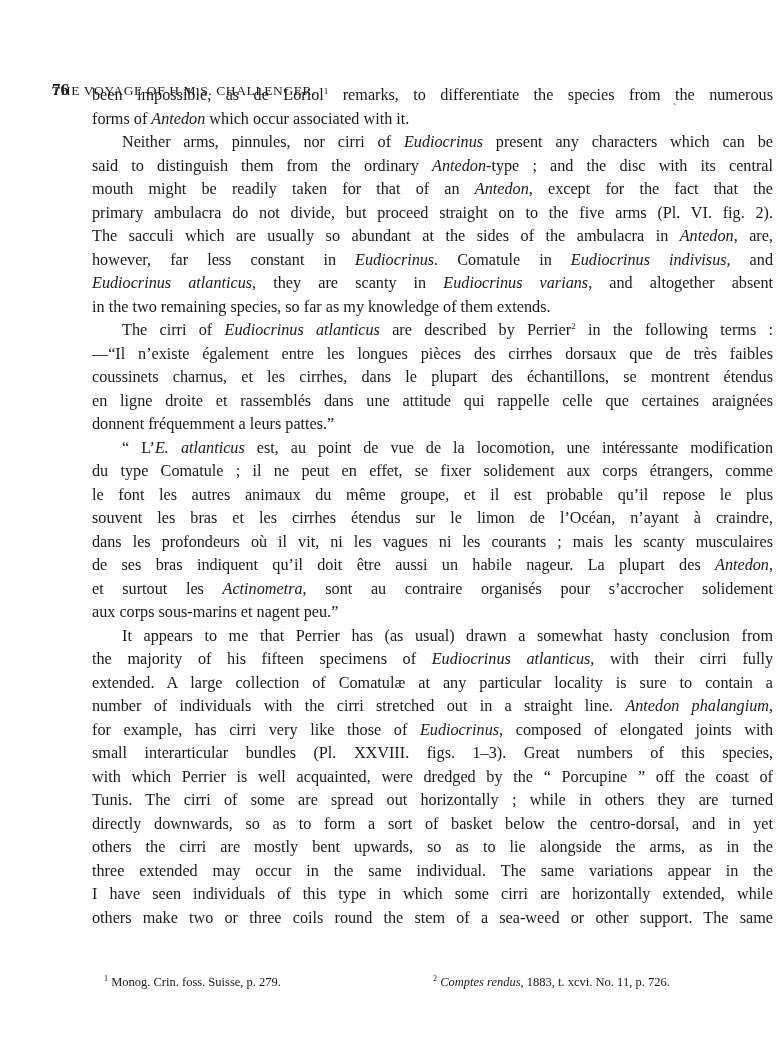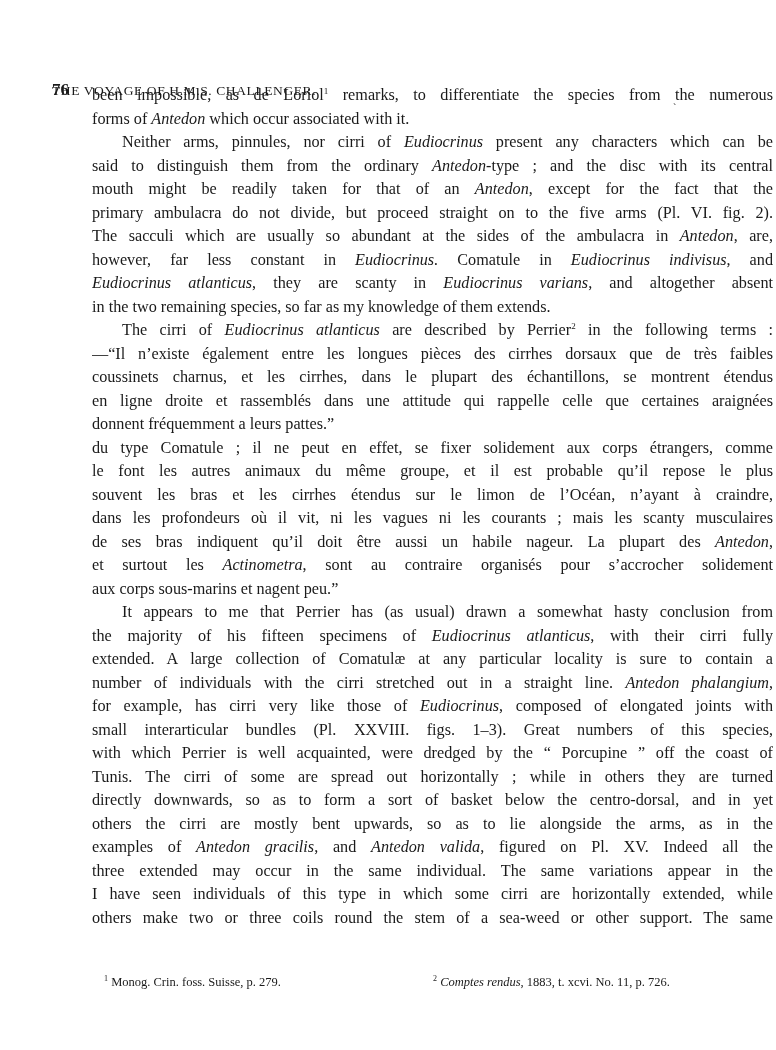--- a/index.html
+++ b/index.html
@@ -40,38 +40,38 @@
     <div class="line"><span>primary ambulacra do not divide, but proceed straight on to the five arms (Pl. VI. fig. 2).</span></div>
     <div class="line"><span>The sacculi which are usually so abundant at the sides of the ambulacra in </span><i>Antedon</i><span>, are,</span></div>
     <div class="line"><span>however, far less constant in </span><i>Eudiocrinus.</i><span>  Comatule in </span><i>Eudiocrinus indivisus</i><span>, and</span></div>
     <div class="line"><i>Eudiocrinus atlanticus</i><span>, they are scanty in </span><i>Eudiocrinus varians</i><span>, and altogether absent</span></div>
     <div class="line last"><span>in the two remaining species, so far as my knowledge of them extends.</span></div>
     <div class="line indent"><span>The cirri of </span><i>Eudiocrinus atlanticus</i><span> are described by Perrier</span><sup>2</sup><span> in the following terms :</span></div>
     <div class="line"><span>—“Il n’existe également entre les longues pièces des cirrhes dorsaux que de très faibles</span></div>
     <div class="line"><span>coussinets charnus, et les cirrhes, dans le plupart des échantillons, se montrent étendus</span></div>
     <div class="line"><span>en ligne droite et rassemblés dans une attitude qui rappelle celle que certaines araignées</span></div>
     <div class="line last"><span>donnent fréquemment a leurs pattes.”</span></div>
+    <div class="line indent"><span>“ L’</span><i>E. atlanticus</i><span> est, au point de vue de la locomotion, une intéressante modification</span></div>
     <div class="line"><span>du type Comatule ; il ne peut en effet, se fixer solidement aux corps étrangers, comme</span></div>
     <div class="line"><span>le font les autres animaux du même groupe, et il est probable qu’il repose le plus</span></div>
     <div class="line"><span>souvent les bras et les cirrhes étendus sur le limon de l’Océan, n’ayant à craindre,</span></div>
     <div class="line"><span>dans les profondeurs où il vit, ni les vagues ni les courants ; mais les scanty musculaires</span></div>
     <div class="line"><span>de ses bras indiquent qu’il doit être aussi un habile nageur.  La plupart des </span><i>Antedon</i><span>,</span></div>
     <div class="line"><span>et surtout les </span><i>Actinometra</i><span>, sont au contraire organisés pour s’accrocher solidement</span></div>
     <div class="line last"><span>aux corps sous-marins et nagent peu.”</span></div>
     <div class="line indent"><span>It appears to me that Perrier has (as usual) drawn a somewhat hasty conclusion from</span></div>
     <div class="line"><span>the majority of his fifteen specimens of </span><i>Eudiocrinus atlanticus</i><span>, with their cirri fully</span></div>
     <div class="line"><span>extended.  A large collection of Comatulæ at any particular locality is sure to contain a</span></div>
     <div class="line"><span>number of individuals with the cirri stretched out in a straight line.  </span><i>Antedon phalangium</i><span>,</span></div>
     <div class="line"><span>for example, has cirri very like those of </span><i>Eudiocrinus</i><span>, composed of elongated joints with</span></div>
     <div class="line"><span>small interarticular bundles (Pl. XXVIII. figs. 1–3).  Great numbers of this species,</span></div>
     <div class="line"><span>with which Perrier is well acquainted, were dredged by the “ Porcupine ” off the coast of</span></div>
     <div class="line"><span>Tunis.  The cirri of some are spread out horizontally ; while in others they are turned</span></div>
     <div class="line"><span>directly downwards, so as to form a sort of basket below the centro-dorsal, and in yet</span></div>
     <div class="line"><span>others the cirri are mostly bent upwards, so as to lie alongside the arms, as in the</span></div>
-    <div class="line"><span>examples of </span><i>Antedon gracilis</i><span>, and </span><i>Antedon valida</i><span>, figured on Pl. XV.  Indeed all the</span></div>
     <div class="line"><span>three extended may occur in the same individual.  The same variations appear in the</span></div>
     <div class="line"><span>I have seen individuals of this type in which some cirri are horizontally extended, while</span></div>
     <div class="line"><span>others make two or three coils round the stem of a sea-weed or other support.  The same</span></div>
   </div>
 
 <div class="footnotes">
   <span class="fn fn1" id="fn-0"><sup>1</sup> <span>Monog. Crin. foss. Suisse, p. 279.</span></span>
   <span class="fn fn2" id="fn-1"><sup>2</sup> <i>Comptes rendus</i><span>, 1883, t. xcvi. No. 11, p. 726.</span></span>
 </div>
 

